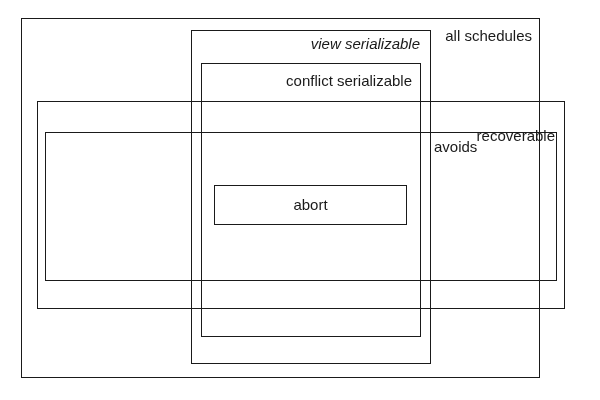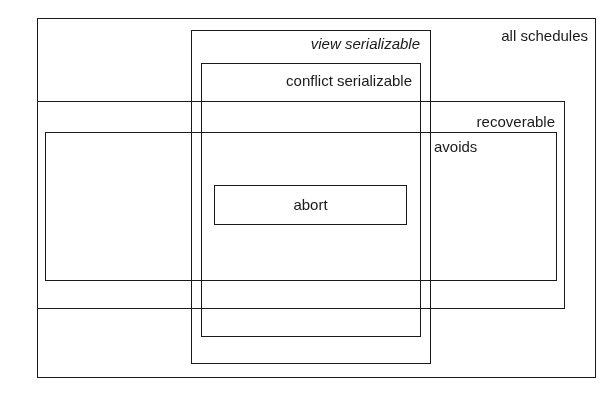--- a/index.html
+++ b/index.html
@@ -24,34 +24,34 @@
   }
   .set-label {
     position: absolute;
     font-size: 15px;
     line-height: 1.15;
     white-space: nowrap;
     color: #1a1a1a;
   }
 
   
-  .set-all { left: 21px; top: 18px; width: 559px; height: 360px; margin-left: 16px; }
+  .set-all { left: 21px; top: 18px; width: 519px; height: 360px; }
   .set-all > .set-label { top: 8px; right: 7px; }
 
   
   .set-view { left: 191px; top: 30px; width: 240px; height: 334px; }
   .set-view > .set-label { top: 4px; right: 10px; font-style: italic; }
 
   
   .set-conflict { left: 201px; top: 63px; width: 220px; height: 274px; }
   .set-conflict > .set-label { top: 8px; right: 8px; text-align: center; }
 
   
   .set-recoverable { left: 37px; top: 101px; width: 528px; height: 208px; }
-  .set-recoverable > .set-label { top: 11px; right: 9px; }
+  .set-recoverable > .set-label { top: 25px; right: 9px; }
 
   
   .set-avoids { left: 45px; top: 132px; width: 512px; height: 149px; }
   .set-avoids > .set-label {
     top: 3px;
     left: 388px;
     white-space: normal;
     width: 125px;
     line-height: 1.4;
   }

